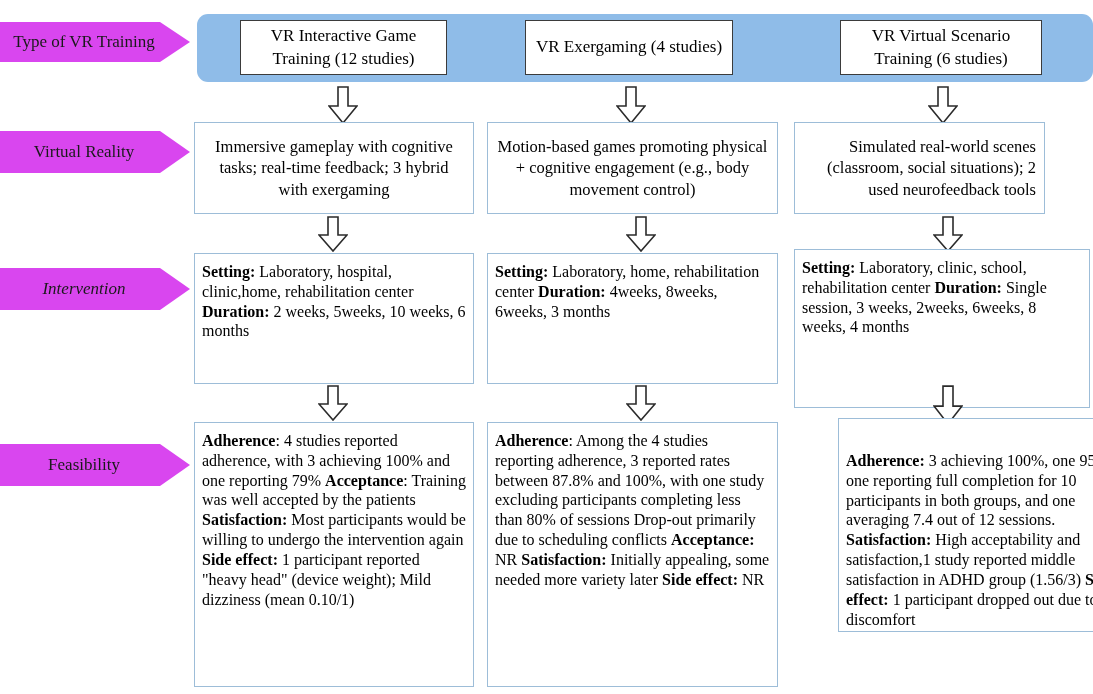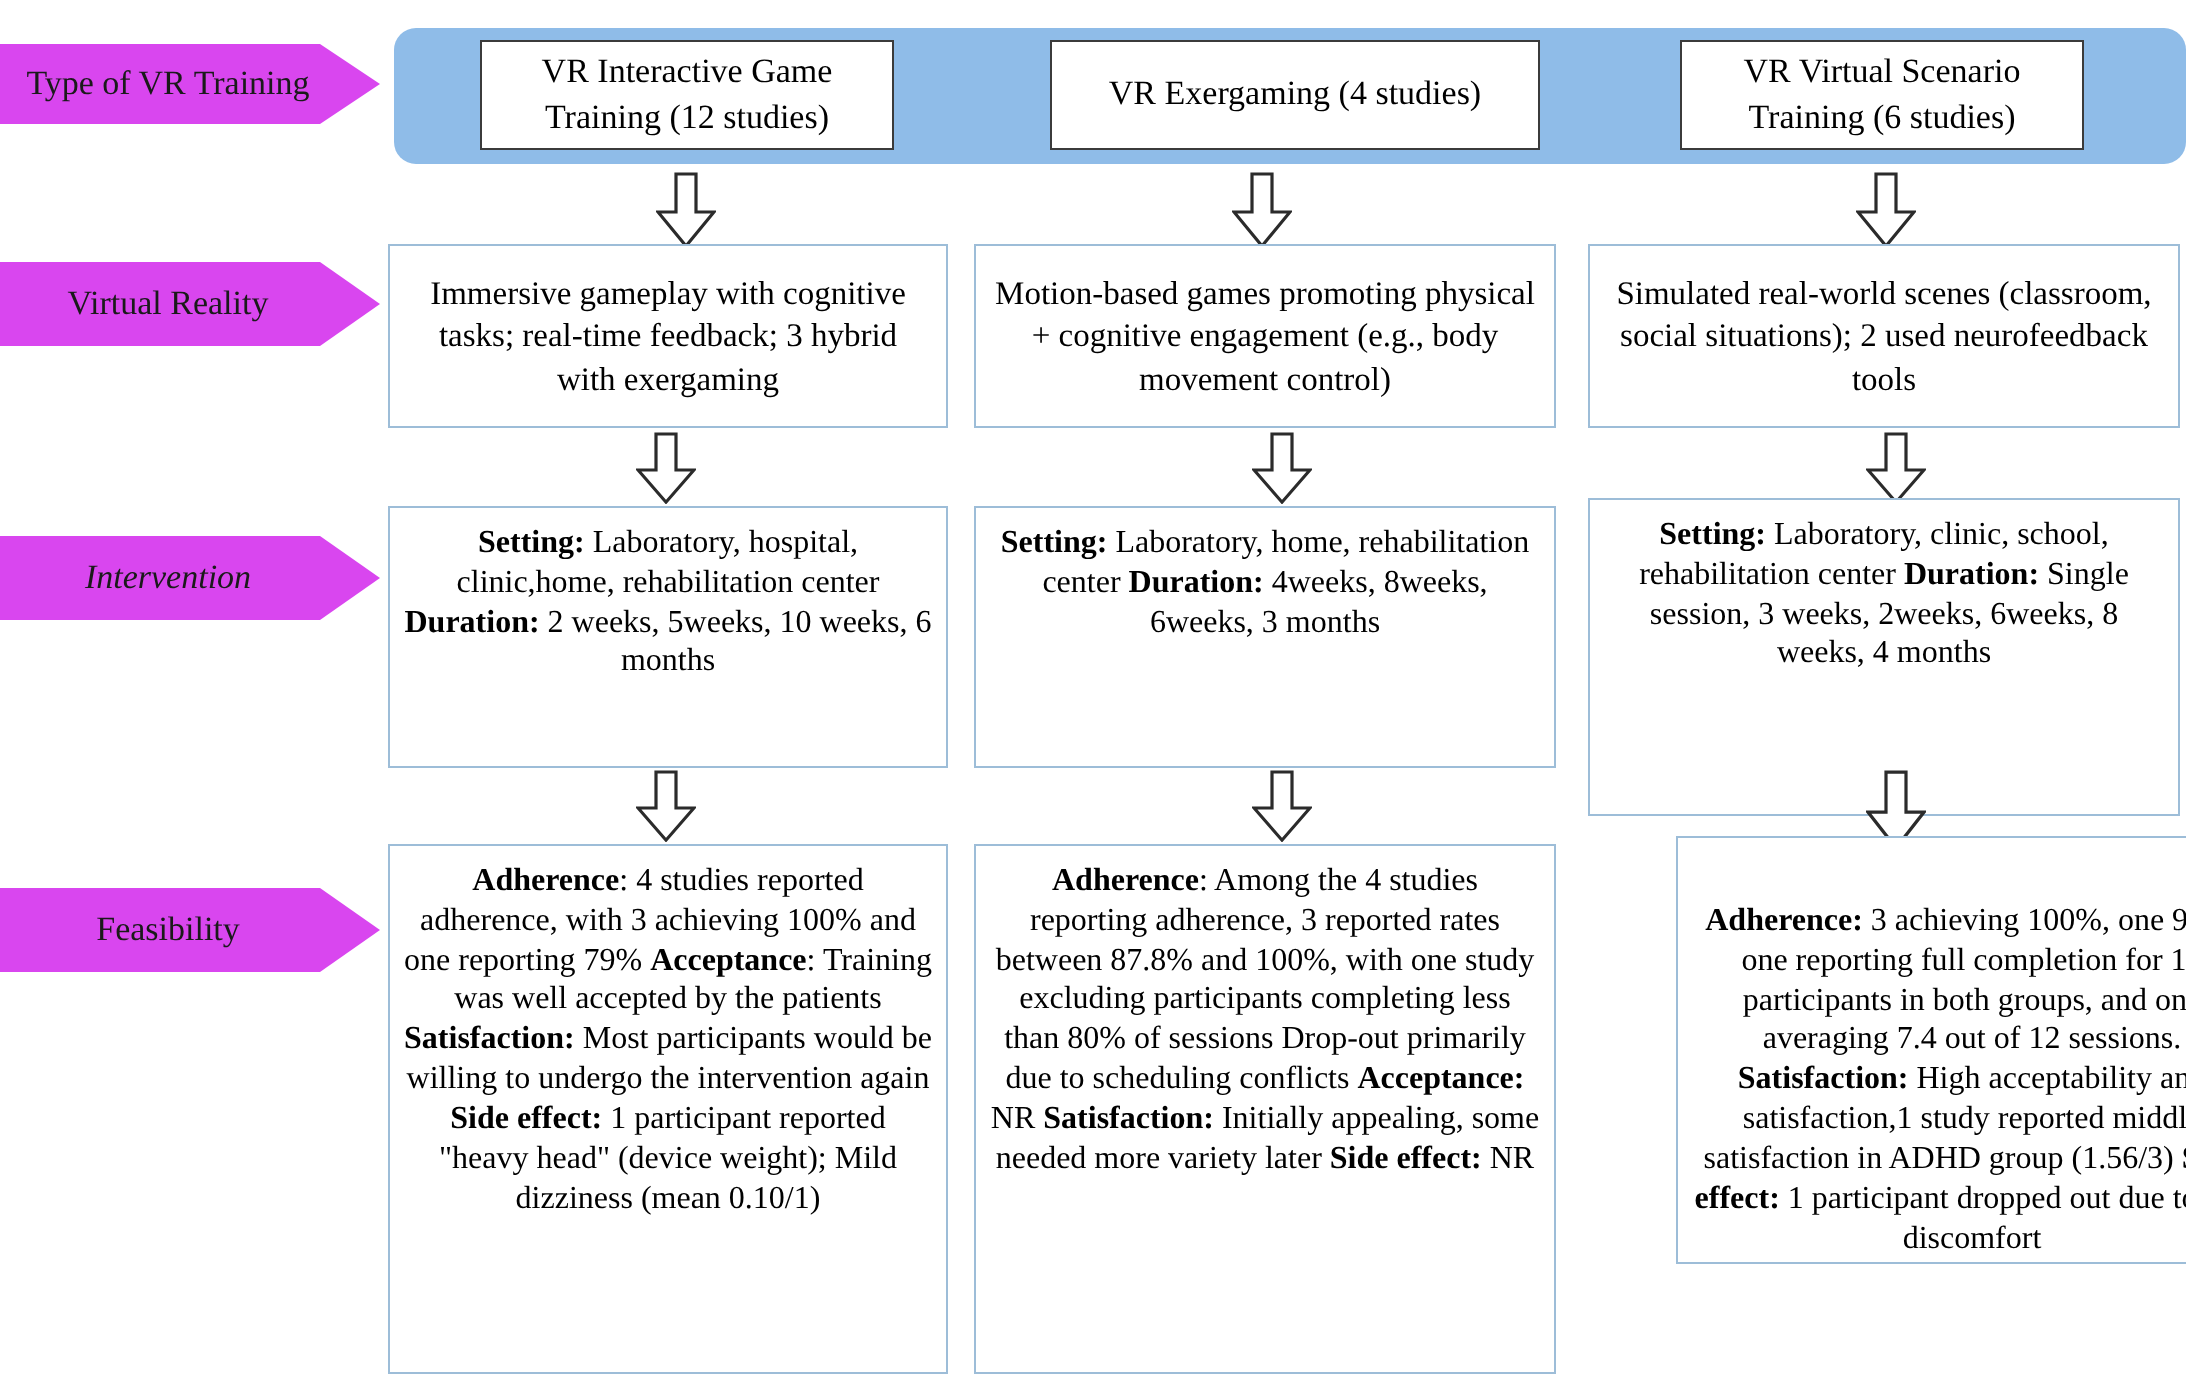--- a/index.html
+++ b/index.html
@@ -60,21 +60,21 @@
     line-height: 1.3;
   }
   .card.detail {
     align-items: flex-start;
     justify-content: flex-start;
     text-align: left;
     padding: 8px 7px 6px 7px;
     font-size: 16px;
     line-height: 1.24;
   }
-  .card.detail .body { width: 100%; text-align: center; }
+  .card.detail .body { width: 100%; }
   .card .lbl { font-weight: bold; }
 
   
   .down-arrow {
     position: absolute;
     width: 30px;
   }
   .down-arrow svg { display: block; width: 100%; height: 100%; }
 </style>
 </head>
@@ -91,21 +91,21 @@
 </div>
 <div class="row-label" style="left:0px; top:444px; width:190px; height:42px;">
   <span>Feasibility</span>
 </div>
 
 <div class="banner" style="left:197px; top:14px; width:896px; height:68px;"></div>
 
 <div class="card top" style="left:240px; top:20px; width:207px; height:55px;">
   <span>VR Interactive Game Training (12 studies)</span>
 </div>
-<div class="card top" style="left:525px; top:20px; width:245px; height:55px;">
+<div class="card top" style="left:525px; top:20px; width:208px; height:55px;">
   <span>VR Exergaming (4 studies)</span>
 </div>
 <div class="card top" style="left:840px; top:20px; width:202px; height:55px;">
   <span>VR Virtual Scenario Training (6 studies)</span>
 </div>
 
 <div class="down-arrow" style="left:328px; top:86px; height:38px;">
   <svg viewBox="0 0 30 38" preserveAspectRatio="none">
       <polygon points="10,1 20,1 20,20 29,20 15,37 1,20 10,20" fill="#ffffff" stroke="#2b2b2b" stroke-width="1.6"></polygon>
     </svg>
@@ -120,21 +120,21 @@
       <polygon points="10,1 20,1 20,20 29,20 15,37 1,20 10,20" fill="#ffffff" stroke="#2b2b2b" stroke-width="1.6"></polygon>
     </svg>
 </div>
 
 <div class="card" style="left:194px; top:122px; width:280px; height:92px;">
   <span>Immersive gameplay with cognitive tasks; real-time feedback; 3 hybrid with exergaming</span>
 </div>
 <div class="card" style="left:487px; top:122px; width:291px; height:92px;">
   <span>Motion-based games promoting physical + cognitive engagement (e.g., body movement control)</span>
 </div>
-<div class="card" style="left:794px; top:122px; width:296px; height:92px;">
+<div class="card" style="left:794px; top:122px; width:251px; height:92px;text-align:right;">
   <span>Simulated real-world scenes (classroom, social situations); 2 used neurofeedback tools</span>
 </div>
 
 <div class="down-arrow" style="left:318px; top:216px; height:36px;">
   <svg viewBox="0 0 30 38" preserveAspectRatio="none">
       <polygon points="10,1 20,1 20,20 29,20 15,37 1,20 10,20" fill="#ffffff" stroke="#2b2b2b" stroke-width="1.6"></polygon>
     </svg>
 </div>
 <div class="down-arrow" style="left:626px; top:216px; height:36px;">
   <svg viewBox="0 0 30 38" preserveAspectRatio="none">

